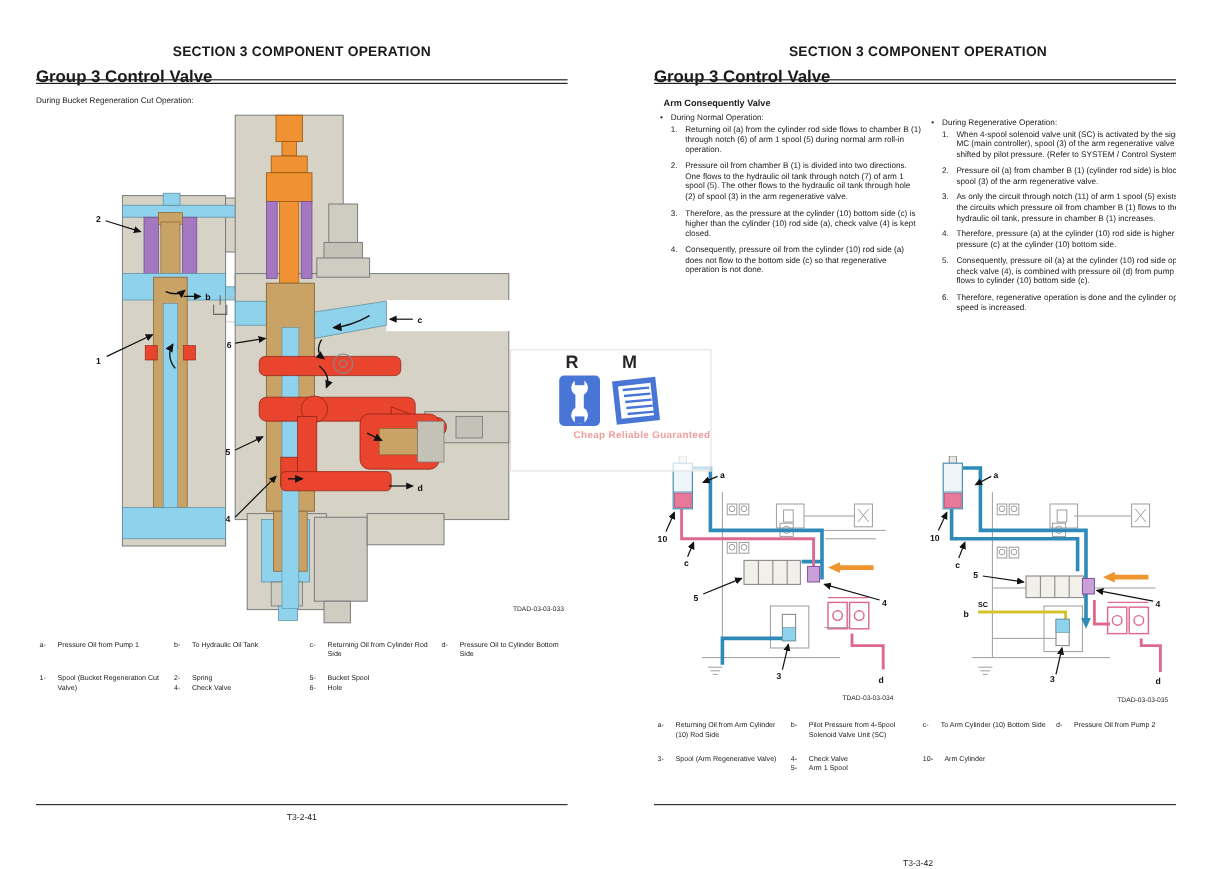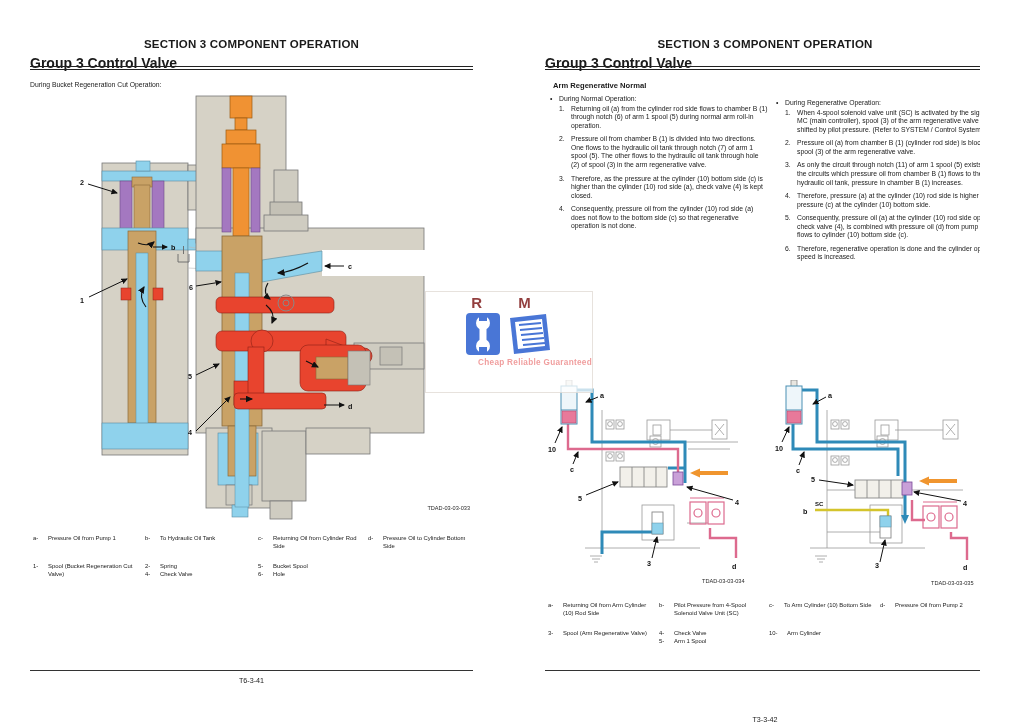--- a/index.html
+++ b/index.html
@@ -22,21 +22,21 @@
   .legend{display:flex;font-size:5.9px;line-height:1.3;}
   .lcol{flex:none;display:flex;}
   .lk{width:15px;flex:none;}
   .lv{flex:1;padding-right:8px;}
   .lstack .lrow{display:flex;}
   .figcode{font-size:5.6px;color:#2a2a2a;}
   .footer-line{border-top:1px solid #333;height:0;}
   .pageno{font-size:7.2px;text-align:center;}
   
   .wm{background:rgba(255,255,255,.88);border:1px solid #e3ded8;opacity:.85;}
-  .wm-rm{color:#7f1d1d;font-weight:bold;font-size:15px;text-align:center;letter-spacing:16px;margin-top:2px;}
+  .wm-rm{color:#000000;font-weight:bold;font-size:15px;text-align:center;letter-spacing:16px;margin-top:2px;}
   .wm-logos{display:flex;justify-content:center;gap:5px;margin-top:1px;}
   .wm-cap{color:#ee8d8d;font-weight:bold;font-size:8.2px;text-align:right;margin-top:2px;letter-spacing:.3px;}
   svg text{font-family:"Liberation Sans",sans-serif;}
   .dlabel{font-size:7.2px;font-weight:bold;fill:#111;}
   .dlabel-sm{font-size:6px;font-weight:bold;fill:#111;}
   .figtext{font-size:5.6px;fill:#2a2a2a;}
 </style>
 </head>
 <body>
 
@@ -216,29 +216,29 @@
             <span class="lv">Bucket Spool</span>
           </div>
         <div class="lrow">
             <span class="lk">6-</span>
             <span class="lv">Hole</span>
           </div>
       </div>
     </div>
 
     <div class="abs footer-line" style="left:30px;top:670px;width:443px;"></div>
-    <div class="abs pageno" style="left:30px;top:676px;width:443px;">T6-3-41</div>
+    <div class="abs pageno" style="left:30px;top:676px;width:443px;">T3-2-41</div>
   </div>
 
   <div class="page" style="left:508px;">
     <div class="abs hdr-title" style="left:37px;top:38px;width:440px;">SECTION 3 COMPONENT OPERATION</div>
     <div class="abs hdr-sub" style="left:37px;top:52px;width:440px;">Group 3 Control Valve</div>
     <div class="abs dbl-rule" style="left:37px;top:66px;width:440px;"></div>
 
-    <div class="abs sec-title" style="left:45px;top:81px;">Arm Regenerative Normal</div>
+    <div class="abs sec-title" style="left:45px;top:81px;">Arm Consequently Valve</div>
 
     <div class="abs col" style="left:42px;top:95px;width:218px;">
       <div class="brow">
         <span class="dot">•</span>
         <span>During Normal Operation:</span>
       </div>
       <div class="items">
         <div class="item">
             <span class="n">1.</span>
             <span class="t">Returning oil (a) from the cylinder rod side flows to chamber B (1) through notch (6) of arm 1 spool (5) during normal arm roll-in operation.</span>

